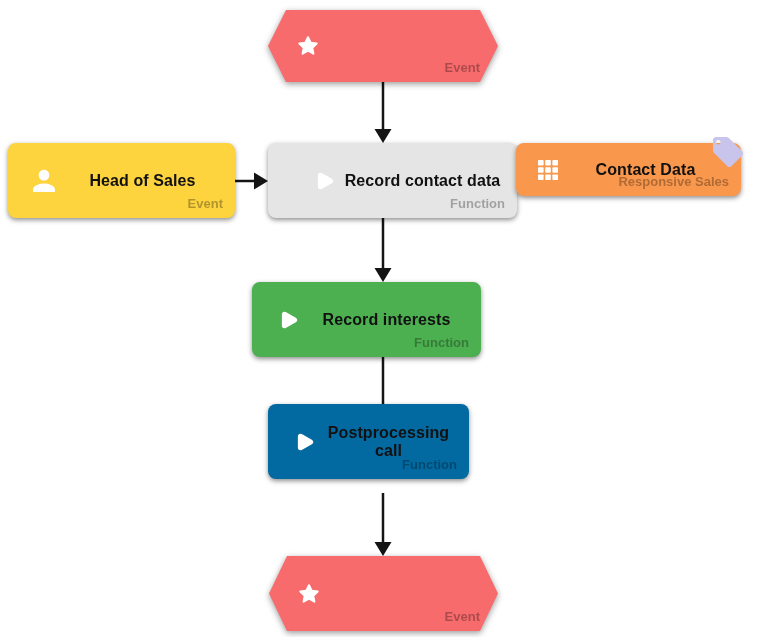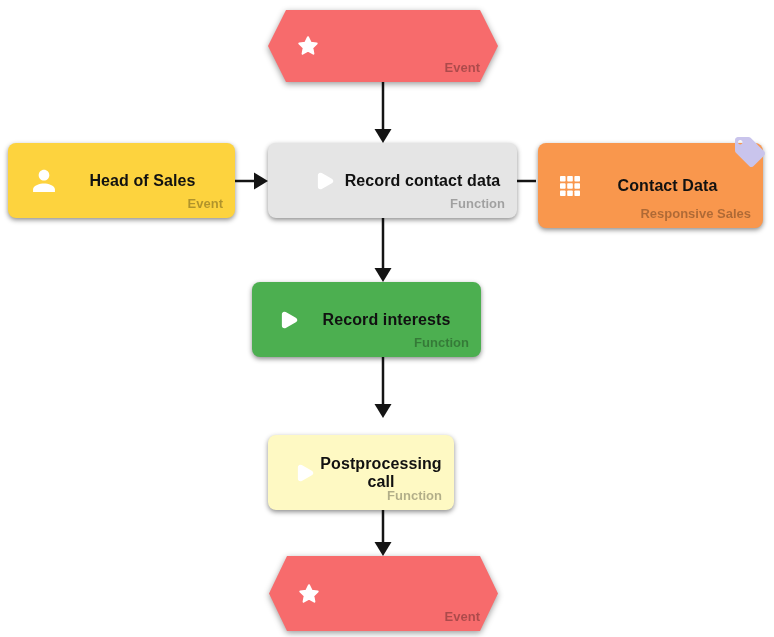--- a/index.html
+++ b/index.html
@@ -144,21 +144,21 @@
   <div class="node" style="left: 268px; top: 143px; width: 229px; height: 75px; background: #e5e5e5; padding-left: 20px;">
     <span class="icon" style="margin-left:22px;">
       <svg width="28" height="28" viewBox="0 0 24 24">
           <path fill="#ffffff" stroke="#ffffff" stroke-width="4.5" stroke-linejoin="round" d="M9 7.2v9.6l8.6-4.8z"></path>
         </svg>
     </span>
     <span class="label">Record contact data</span>
     <span class="type">Function</span>
   </div>
 
-  <div class="node" style="left: 538px; top: 143px; width: 225px; height: 85px; background: rgb(249, 151, 77); justify-content: space-between;">
+  <div class="node" style="left: 516px; top: 143px; width: 225px; height: 53px; background: rgb(249, 151, 77); justify-content: space-between;">
     <span class="badge-tag">
       <svg width="36" height="36" viewBox="0 0 24 24">
           <path fill="#c9c4ec" d="M21.41 11.58l-9-9C12.05 2.22 11.55 2 11 2H4c-1.1 0-2 .9-2 2v7c0 .55.22 1.05.59 1.42l9 9c.36.36.86.58 1.41.58.55 0 1.05-.22 1.41-.59l7-7c.37-.36.59-.86.59-1.41 0-.55-.23-1.06-.59-1.42zM5.5 7C4.67 7 4 6.33 4 5.5S4.67 4 5.5 4 7 4.67 7 5.5 6.33 7 5.5 7z"></path>
         </svg>
     </span>
     <span class="icon">
       <svg width="24" height="24" viewBox="0 0 24 24">
           <g fill="#ffffff">
         <rect x="2" y="2" width="5.6" height="5.6" rx="0.8"></rect>
             <rect x="9.2" y="2" width="5.6" height="5.6" rx="0.8"></rect>
@@ -179,21 +179,21 @@
   <div class="node" style="left: 252px; top: 282px; width: 229px; height: 75px; background: rgb(76, 175, 80);">
     <span class="icon" style="margin-left:22px;">
       <svg width="28" height="28" viewBox="0 0 24 24">
           <path fill="#ffffff" stroke="#ffffff" stroke-width="4.5" stroke-linejoin="round" d="M9 7.2v9.6l8.6-4.8z"></path>
         </svg>
     </span>
     <span class="label">Record interests</span>
     <span class="type">Function</span>
   </div>
 
-  <div class="node" style="left: 268px; top: 435px; width: 186px; height: 75px; background: #fef9c3;">
+  <div class="node" style="left: 268px; top: 404px; width: 201px; height: 75px; background: #0369a1;">
     <span class="icon" style="margin-left:22px;">
       <svg width="28" height="28" viewBox="0 0 24 24">
           <path fill="#ffffff" stroke="#ffffff" stroke-width="4.5" stroke-linejoin="round" d="M9 7.2v9.6l8.6-4.8z"></path>
         </svg>
     </span>
     <span class="label">Postprocessing call</span>
     <span class="type">Function</span>
   </div>
 
   <div class="hex-wrap" style="left:269px; top:556px; width:229px; height:75px;">

